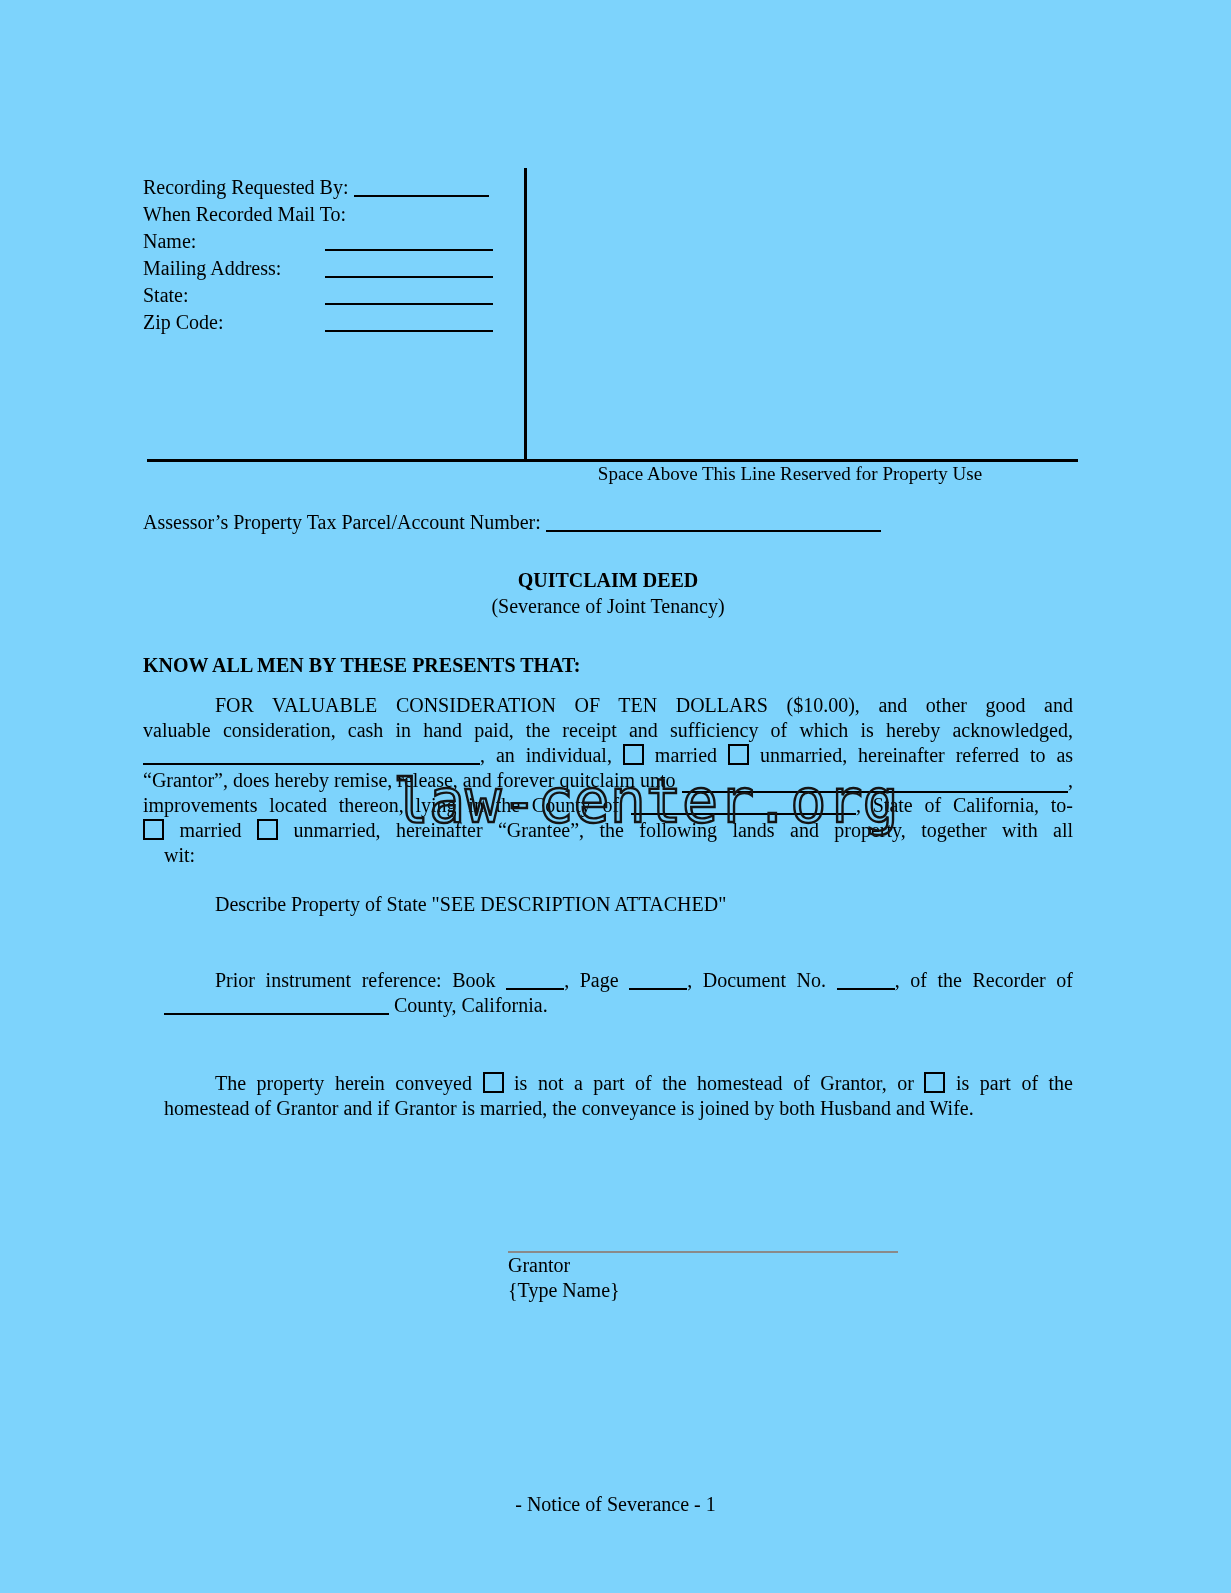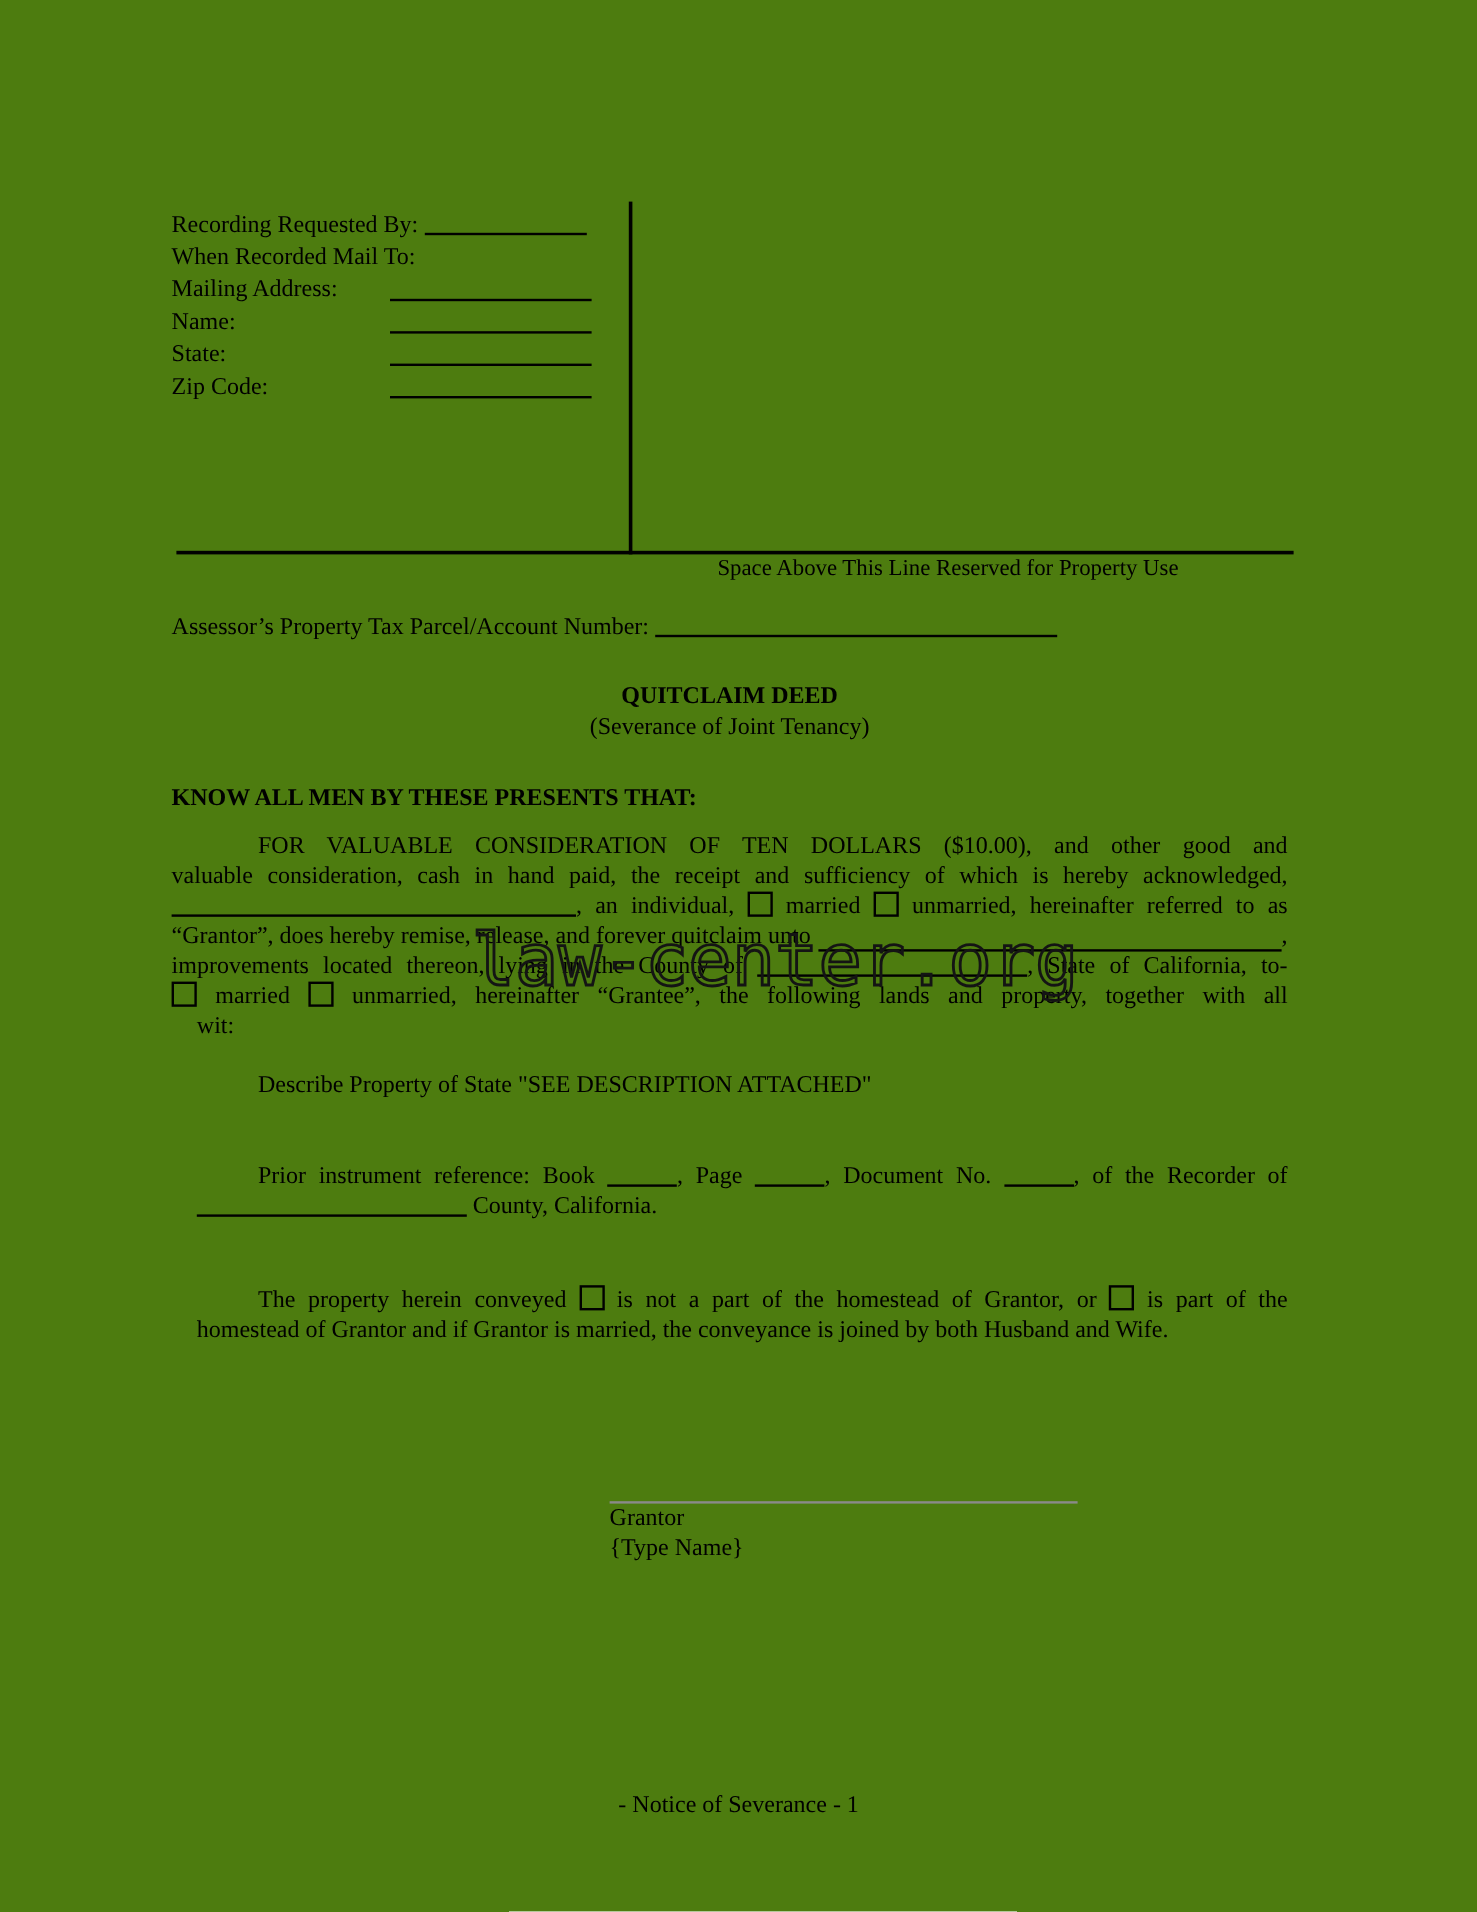--- a/index.html
+++ b/index.html
@@ -1,19 +1,19 @@
 <!DOCTYPE html>
 <html><head>
 <meta charset="utf-8">
 <style>
   html,body{margin:0;padding:0;background:#ffffff;}
   .page{
     position:relative;
     width:1231px;height:1593px;
-    background:#4d7c0f;
+    background:#7dd3fc;
     font-family:"Liberation Serif", serif;
     font-size:20px;color:#000;
     overflow:hidden;
   }
   .abs{position:absolute;}
 
   
   .rec-block{left:143px;top:174px;width:380px;line-height:27px;}
   .rec-line{height:27px;white-space:nowrap;}
   .frow{position:relative;height:27px;}
@@ -70,25 +70,25 @@
 
   <div class="abs rec-block">
     <div class="rec-line">
       <span>Recording Requested By:</span>
       <span class="req-blank"></span>
     </div>
     <div class="rec-line">
       <span>When Recorded Mail To:</span>
     </div>
     <div class="frow">
-      <span>Mailing Address:</span>
+      <span>Name:</span>
       <span class="fblank"></span>
     </div>
     <div class="frow">
-      <span>Name:</span>
+      <span>Mailing Address:</span>
       <span class="fblank"></span>
     </div>
     <div class="frow">
       <span>State:</span>
       <span class="fblank"></span>
     </div>
     <div class="frow">
       <span>Zip Code:</span>
       <span class="fblank"></span>
     </div>

